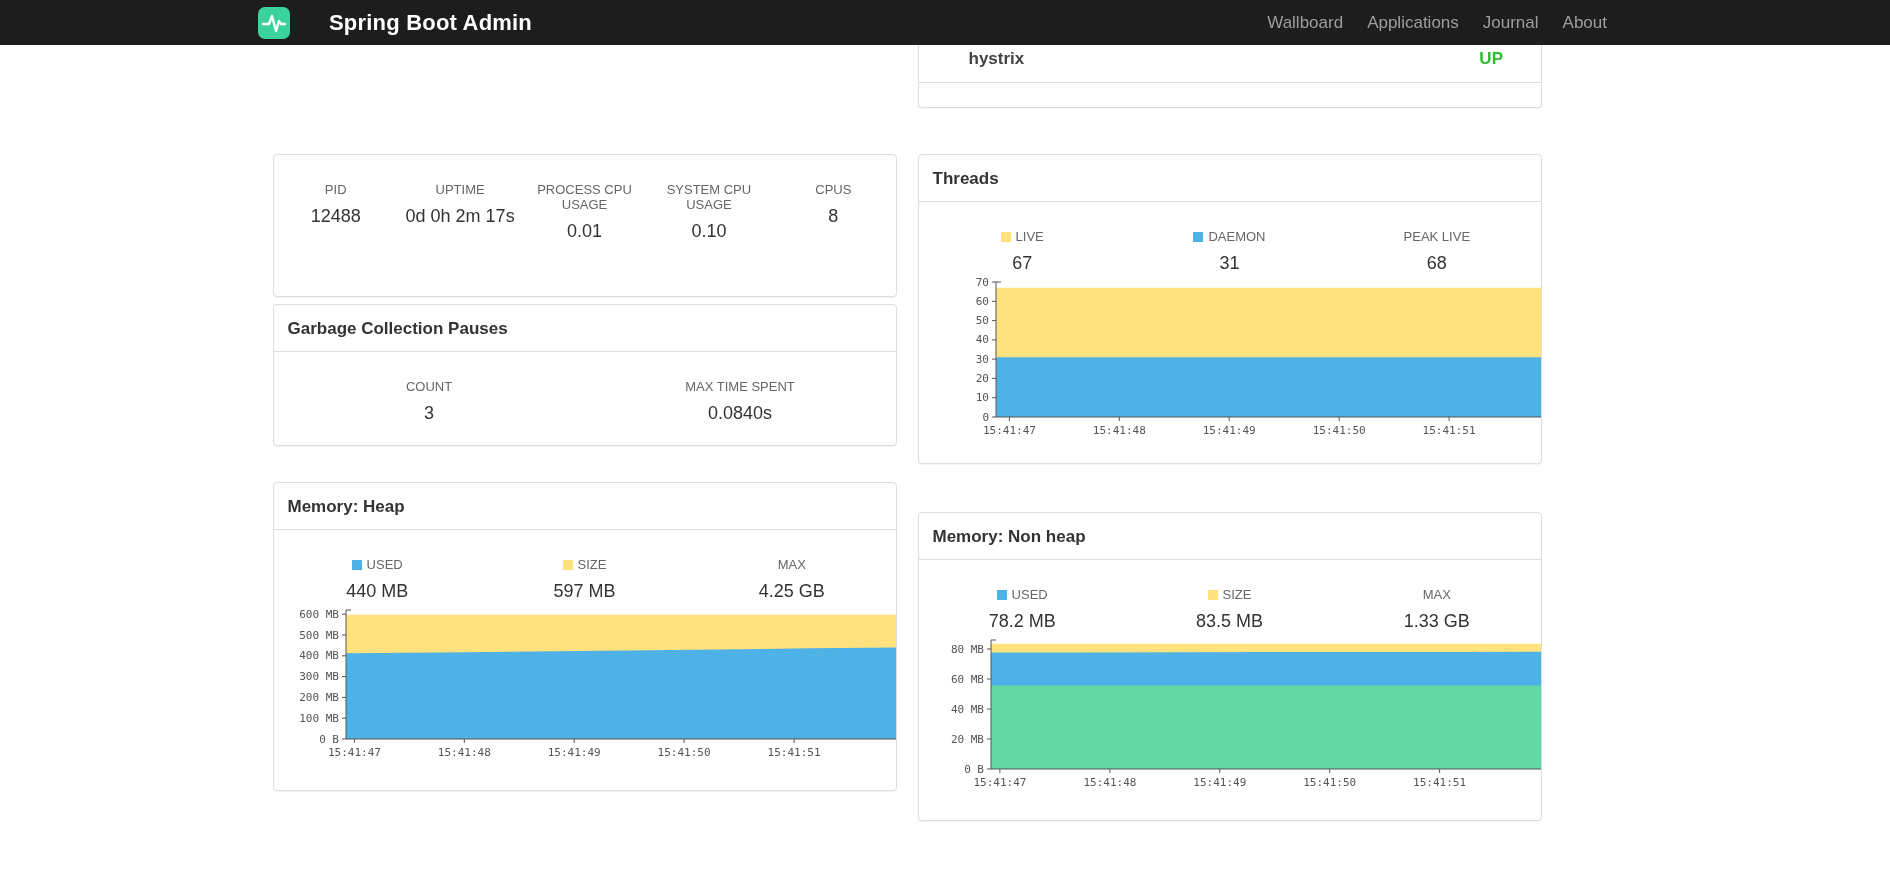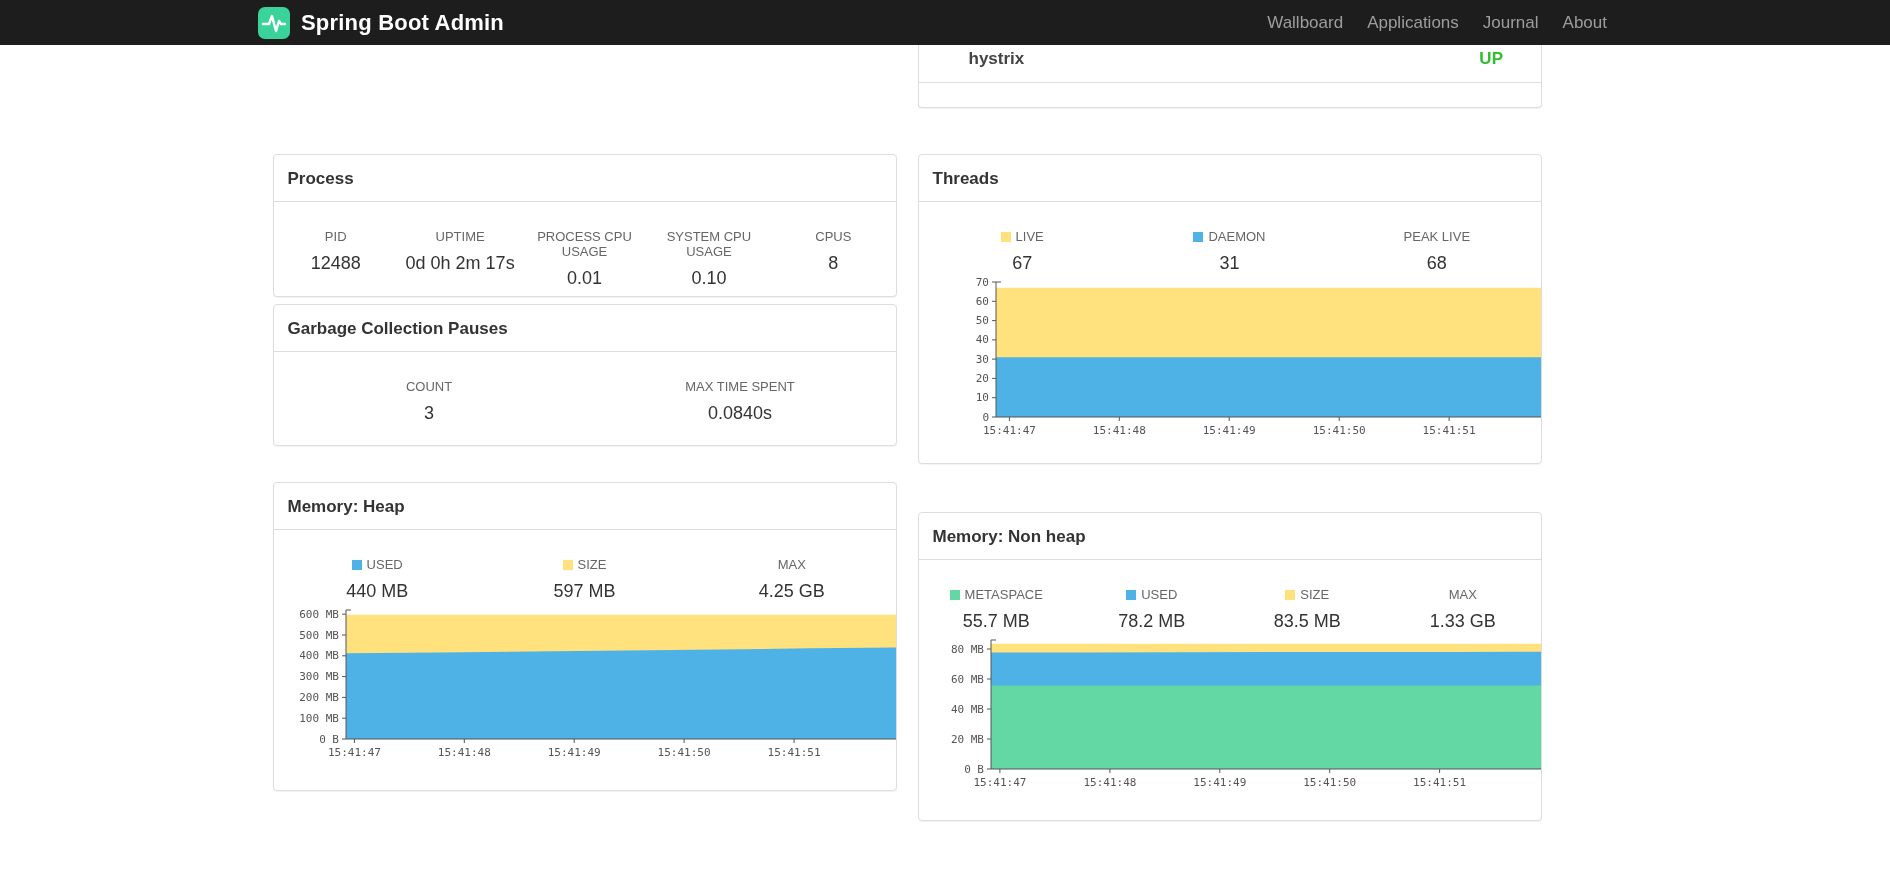--- a/index.html
+++ b/index.html
@@ -9,21 +9,21 @@
     font-family: "Liberation Sans", sans-serif; color: #333;
   }
 
   
   .navbar { height: 45px; background: #1d1d1d; }
   .nav-inner {
     width: 1376px; height: 100%; margin: 0 auto;
     display: flex; align-items: center; justify-content: space-between;
   }
   .brand { display: flex; align-items: center; gap: 10px; cursor: pointer; text-decoration: none; }
-  .brand-text { color: #fff; font-size: 22px; font-weight: bold; letter-spacing: .2px; }
+  .brand-text { color: #fff; font-size: 22px; font-weight: bold; letter-spacing: .2px; margin-left: 28px; }
   .logo { width: 34px; height: 34px; display: inline-block; }
   .nav-links { list-style: none; display: flex; align-items: center; padding-right: 14px; }
   .nav-link { color: #9d9d9d; font-size: 17px; padding: 0 12px; cursor: pointer; }
 
   
   .container { width: 1345px; margin: 0 auto; display: flex; gap: 21px; }
   .col { width: 624px; display: flex; flex-direction: column; }
 
   .card {
     background: #fff; border: 1px solid #ddd; border-radius: 4px;
@@ -87,21 +87,20 @@
       <li class="nav-link">About</li>
     </ul>
   </div>
 </nav>
 
 <main class="container">
 
   <div class="col">
 
     <section class="card card-process">
-      <header class="card-heading">Process</header>
       <div class="cols">
         <div>
           <div class="m-label">PID</div>
           <div class="m-value">12488</div>
         </div>
         <div>
           <div class="m-label">UPTIME</div>
           <div class="m-value">0d 0h 2m 17s</div>
         </div>
         <div>
@@ -264,27 +263,20 @@
             <text x="530.1" y="157" text-anchor="middle" font-size="11" fill="#545454" font-family="DejaVu Sans Mono, monospace">15:41:51</text>
           </svg>
         </div>
     </section>
 
     <section class="card card-nonheap">
       <header class="card-heading">Memory: Non heap</header>
       <div class="cols">
         <div>
           <div class="m-label">
-            <span class="swatch" style="background-color: rgb(99, 215, 164);"></span>
-            <span>METASPACE</span>
-          </div>
-          <div class="m-value">55.7 MB</div>
-        </div>
-        <div>
-          <div class="m-label">
             <span class="swatch" style="background-color: rgb(79, 178, 230);"></span>
             <span>USED</span>
           </div>
           <div class="m-value">78.2 MB</div>
         </div>
         <div>
           <div class="m-label">
             <span class="swatch" style="background-color: rgb(255, 226, 126);"></span>
             <span>SIZE</span>
           </div>

